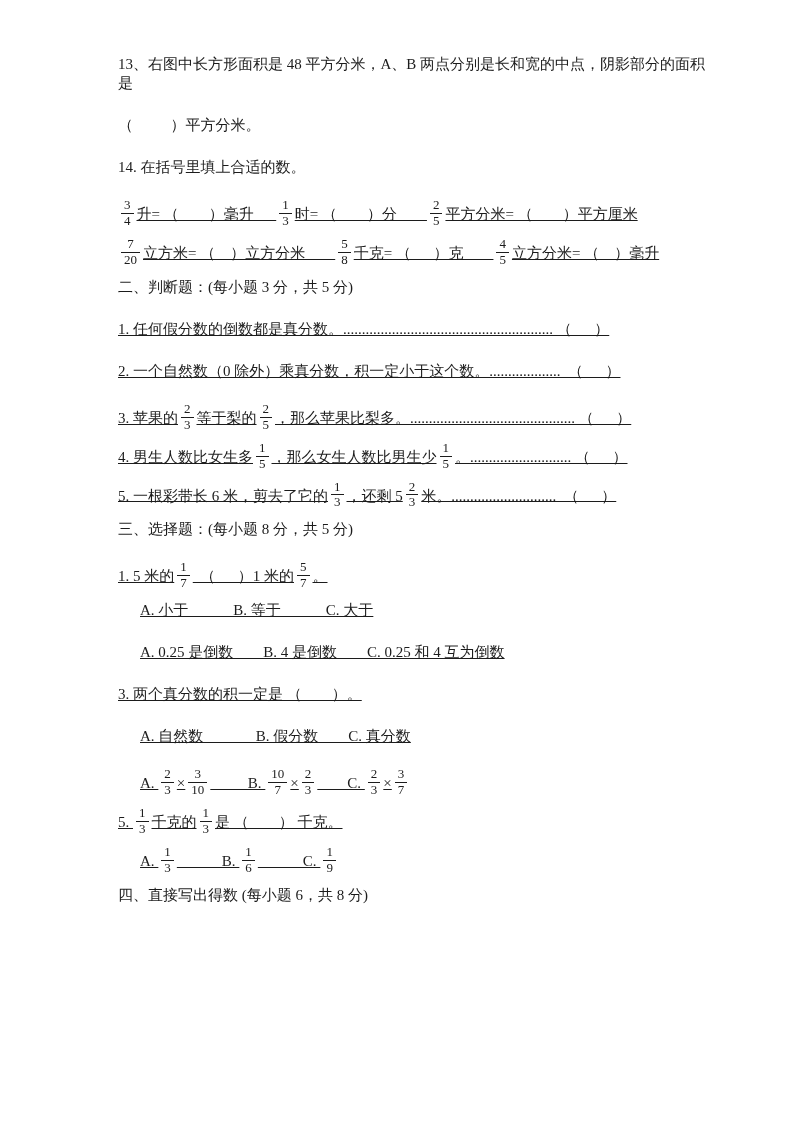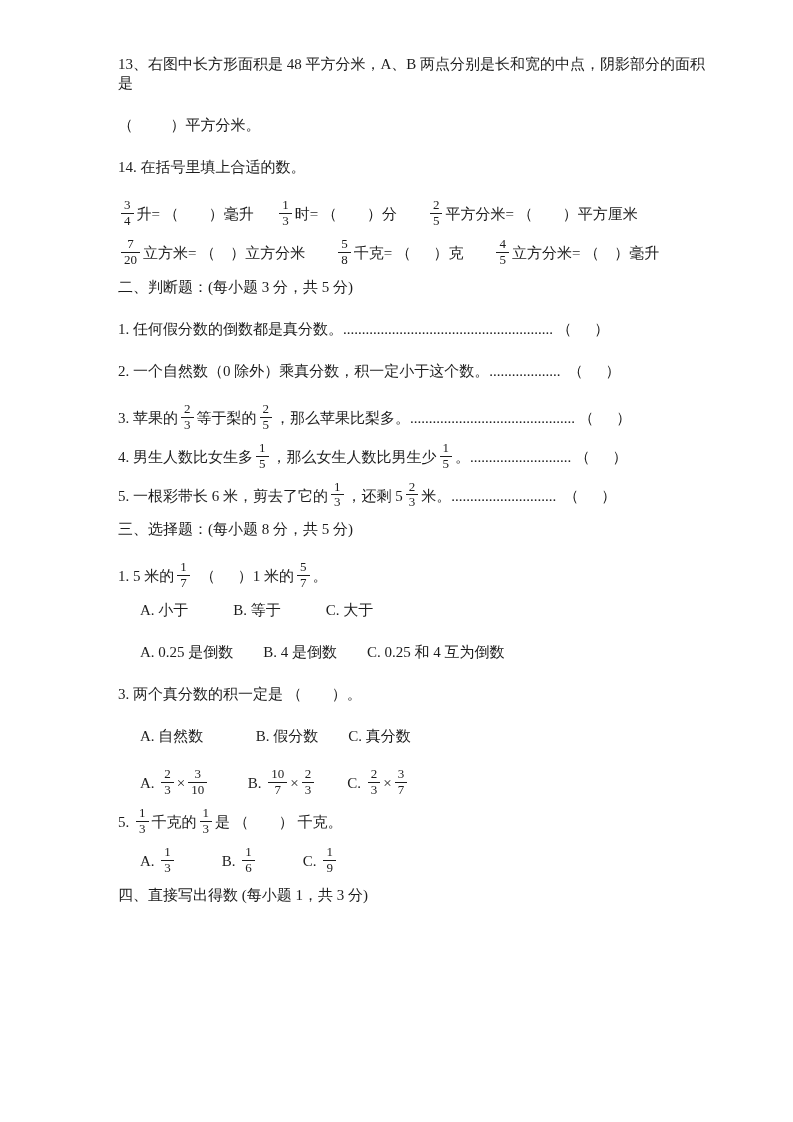--- a/index.html
+++ b/index.html
@@ -34,21 +34,21 @@
     vertical-align:middle;
     text-align:center;
     font-size:13px;
     line-height:1.15;
     margin:0 3px;
     position:relative;
     top:-2px;
   }
   .frac .num{display:block;padding:0 3px;}
   .frac .den{display:block;border-top:1px solid #1c1c1c;padding:0 3px;}
-  .run{white-space:pre-wrap;}
+  .run{white-space:pre-wrap;text-decoration:underline;}
 </style>
 </head>
 <body>
 
 <div class="sheet">
 
   <div class="line">13、右图中长方形面积是 48 平方分米，A、B 两点分别是长和宽的中点，阴影部分的面积是</div>
   <div class="line">（          ）平方分米。</div>
 
   <div class="line">14. 在括号里填上合适的数。</div>
@@ -65,15 +65,15 @@
   <div class="line">三、选择题：(每小题 8 分，共 5 分)</div>
   <div class="fline"><span class="run">1. 5 米的</span><span class="frac"><span class="num">1</span><span class="den">7</span></span><span class="run">  （      ）1 米的</span><span class="frac"><span class="num">5</span><span class="den">7</span></span><span class="run">。</span></div>
   <div class="line indent"><span class="run">A. 小于            B. 等于            C. 大于</span></div>
   <div class="line indent"><span class="run">A. 0.25 是倒数        B. 4 是倒数        C. 0.25 和 4 互为倒数</span></div>
   <div class="line"><span class="run">3. 两个真分数的积一定是 （        ）。</span></div>
   <div class="line indent"><span class="run">A. 自然数              B. 假分数        C. 真分数</span></div>
   <div class="fline indent"><span class="run">A. </span><span class="frac"><span class="num">2</span><span class="den">3</span></span><span class="run">×</span><span class="frac"><span class="num">3</span><span class="den">10</span></span><span class="run">          B. </span><span class="frac"><span class="num">10</span><span class="den">7</span></span><span class="run">×</span><span class="frac"><span class="num">2</span><span class="den">3</span></span><span class="run">        C. </span><span class="frac"><span class="num">2</span><span class="den">3</span></span><span class="run">×</span><span class="frac"><span class="num">3</span><span class="den">7</span></span></div>
   <div class="fline"><span class="run">5. </span><span class="frac"><span class="num">1</span><span class="den">3</span></span><span class="run">千克的</span><span class="frac"><span class="num">1</span><span class="den">3</span></span><span class="run">是 （        ） 千克。</span></div>
   <div class="fline indent"><span class="run">A. </span><span class="frac"><span class="num">1</span><span class="den">3</span></span><span class="run">            B. </span><span class="frac"><span class="num">1</span><span class="den">6</span></span><span class="run">            C. </span><span class="frac"><span class="num">1</span><span class="den">9</span></span></div>
 
-  <div class="line">四、直接写出得数 (每小题 1，共 3 分)</div>
+  <div class="line">四、直接写出得数 (每小题 6，共 8 分)</div>
 
 </div>
 
 </body></html>

